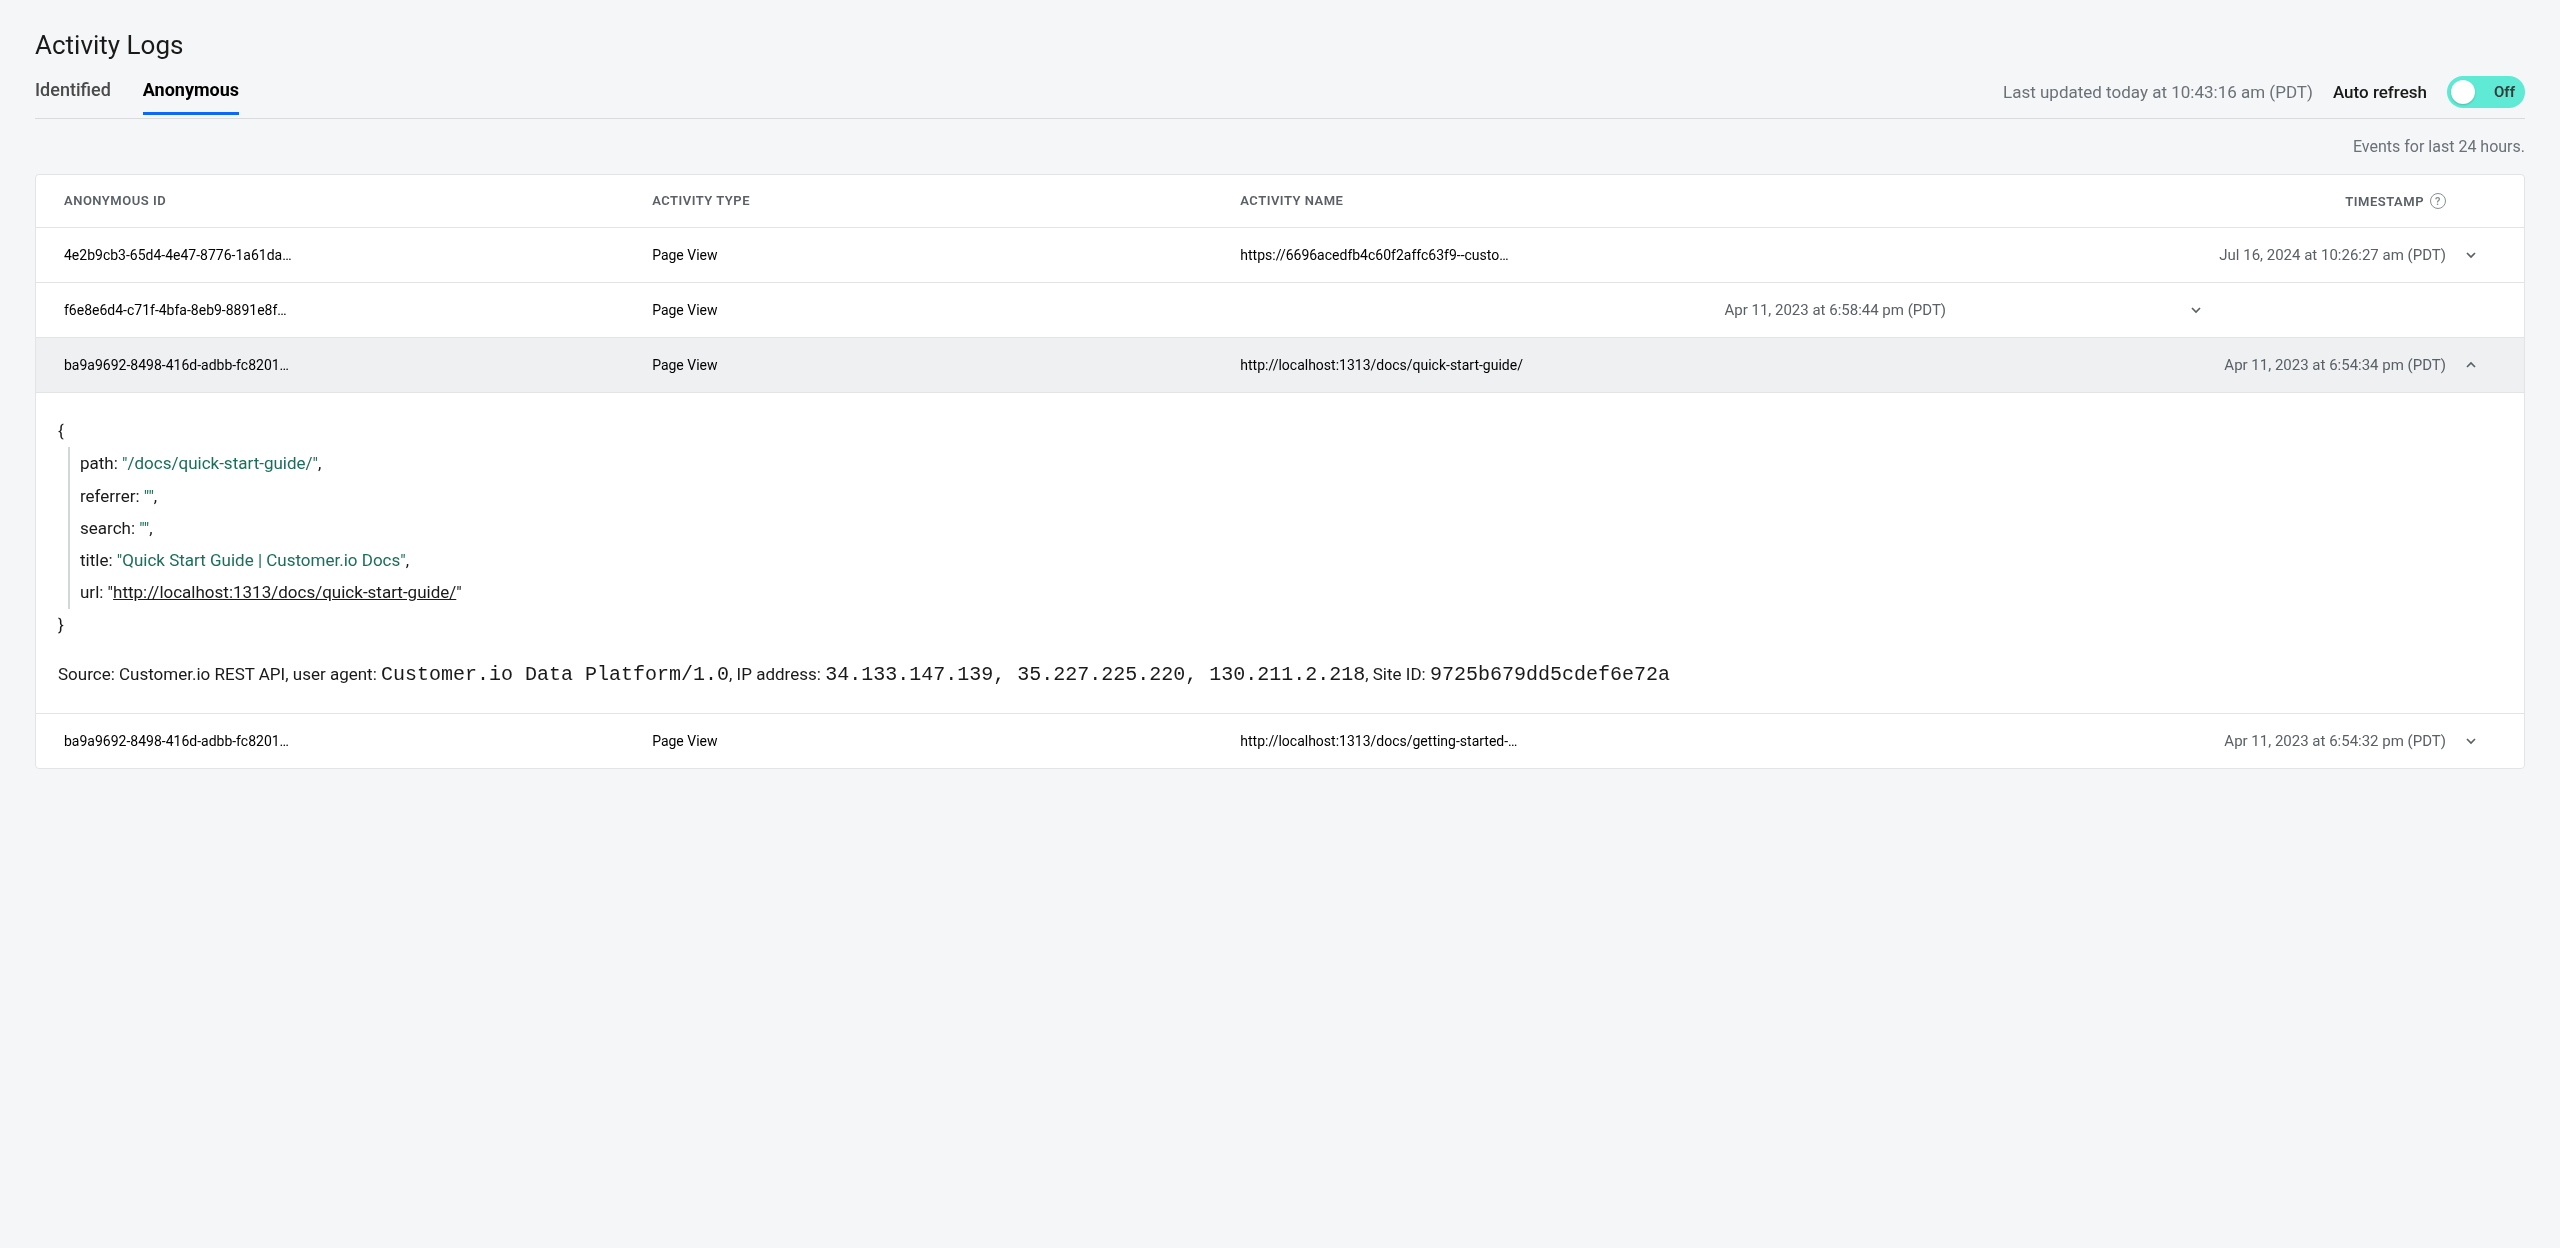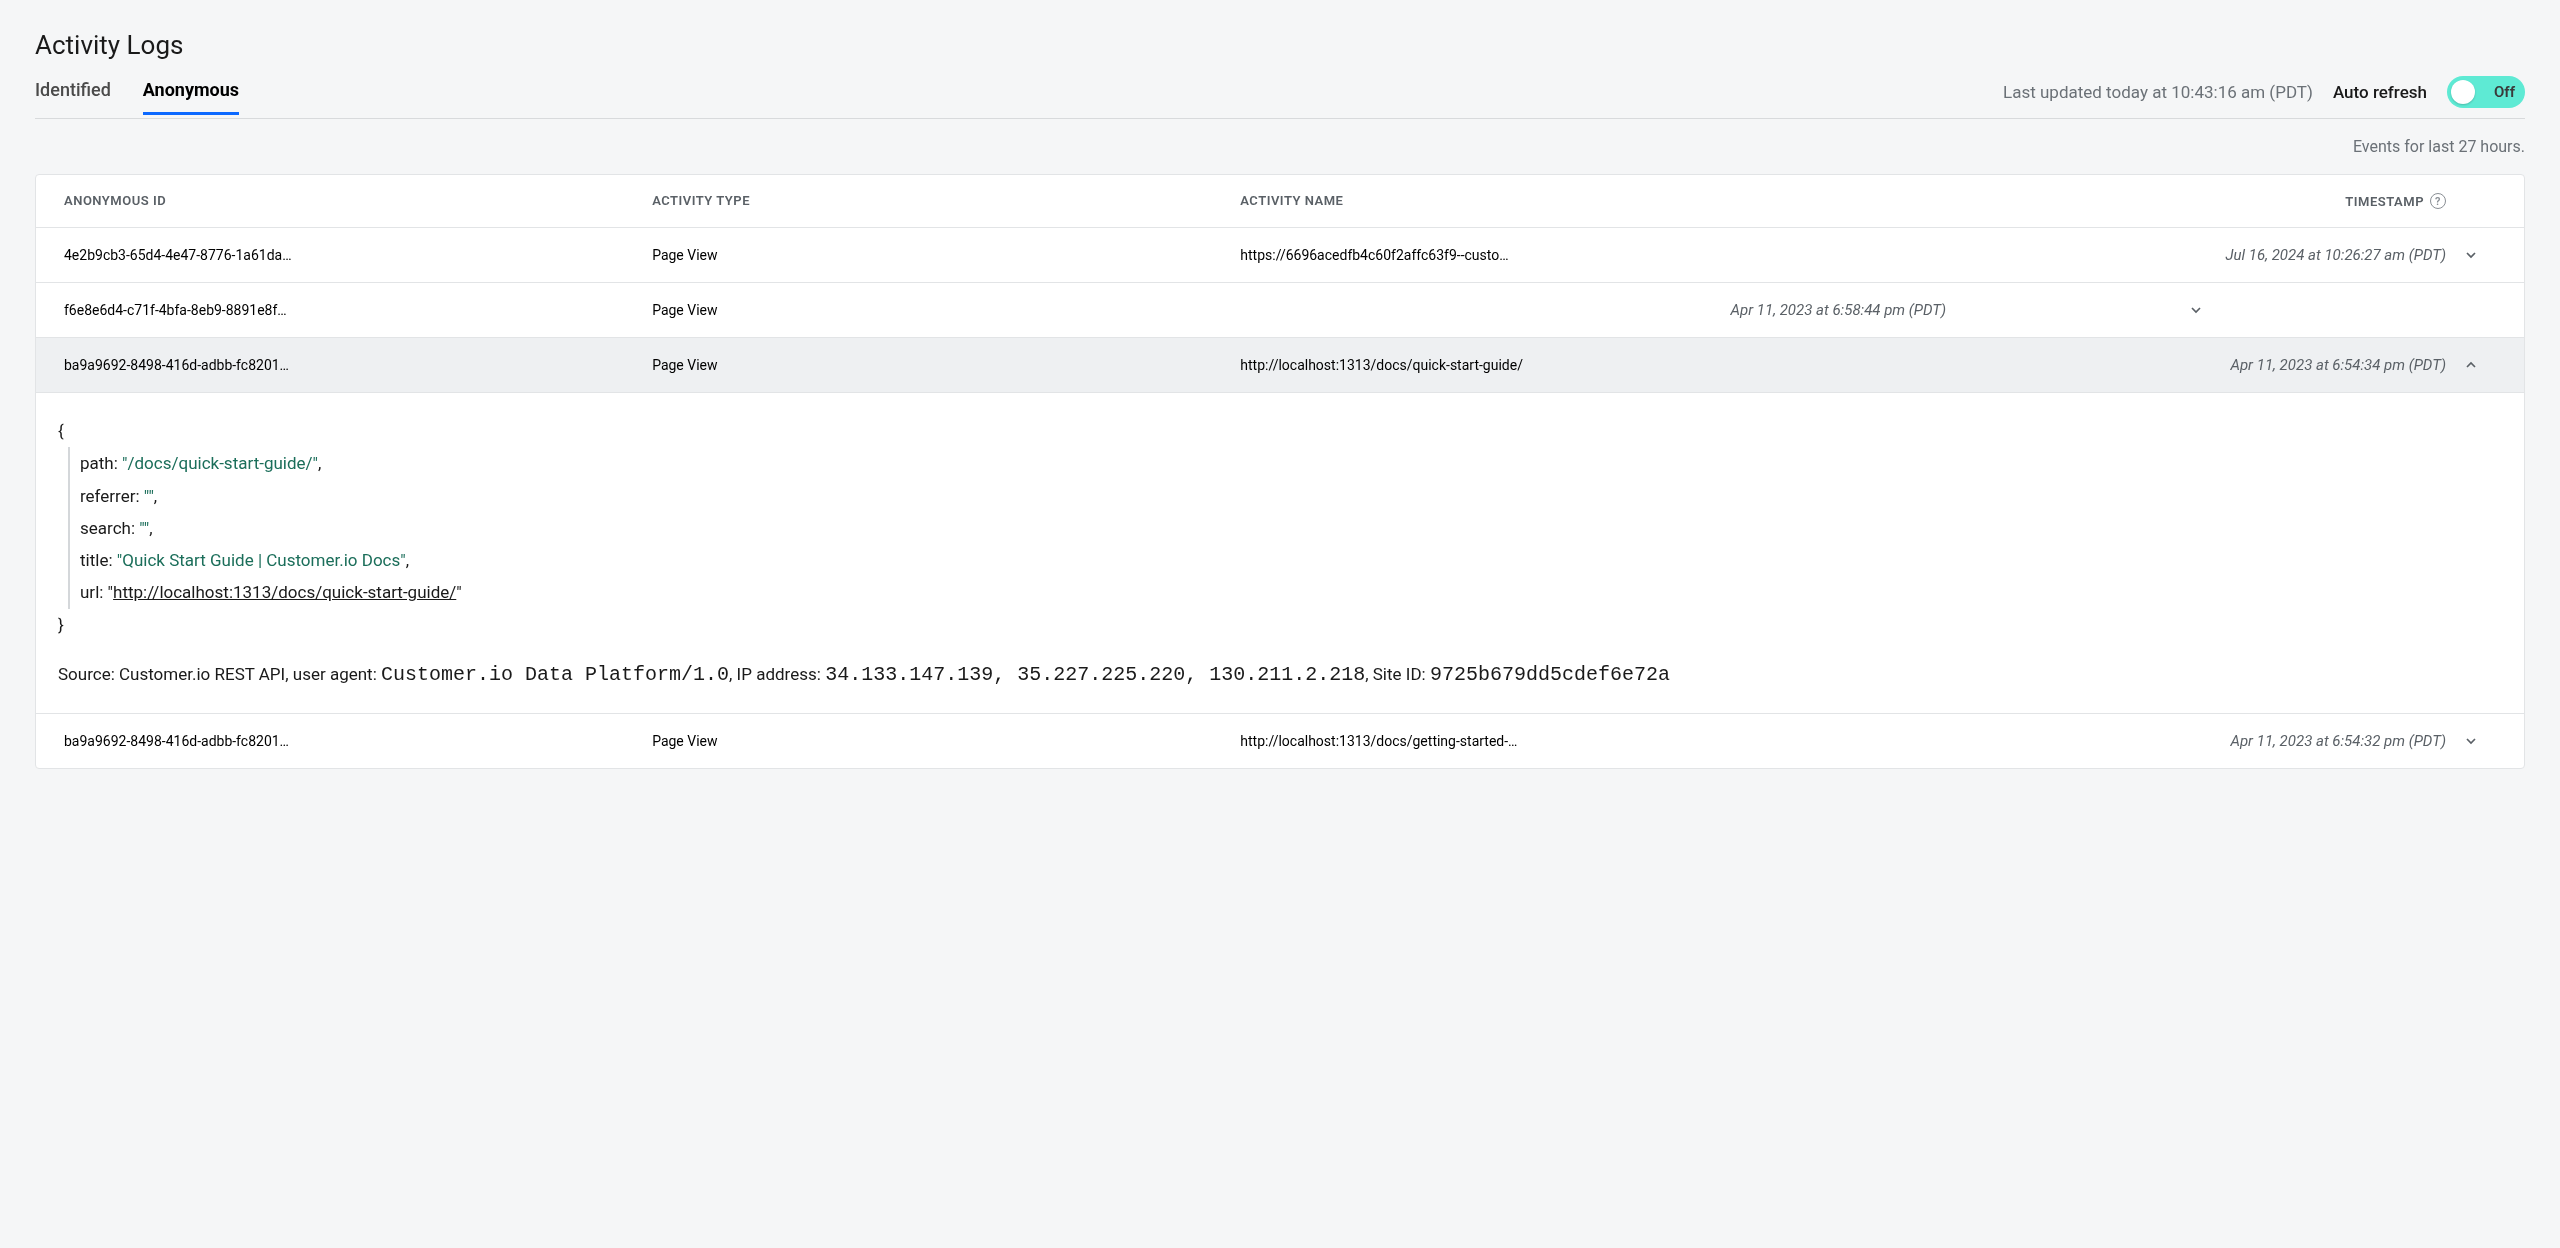--- a/index.html
+++ b/index.html
@@ -148,21 +148,20 @@
       overflow: hidden;
       text-overflow: ellipsis;
       white-space: nowrap;
       padding-right: 20px;
     }
     .td.timestamp {
       font-size: 15px;
       color: #5a6066;
       text-align: right;
       padding-right: 0;
-      font-style: italic;
     }
     .chevron {
       display: flex;
       justify-content: center;
       align-items: center;
       color: #5a6066;
     }
     .chevron svg {
       width: 16px;
       height: 16px;
@@ -221,21 +220,21 @@
   <div class="header-right">
     <span class="last-updated">Last updated today at 10:43:16 am (PDT)</span>
     <span class="auto-refresh-label">Auto refresh</span>
     <div class="toggle">
       <div class="toggle-thumb"></div>
       <span class="toggle-label">Off</span>
     </div>
   </div>
 </div>
 
-<div class="events-range">Events for last 27 hours.</div>
+<div class="events-range">Events for last 24 hours.</div>
 
 <div class="table">
   <div class="table-header">
     <div class="th">ANONYMOUS ID</div>
     <div class="th">ACTIVITY TYPE</div>
     <div class="th">ACTIVITY NAME</div>
     <div class="th right">
       <span>TIMESTAMP</span>
       <span class="help-icon">?</span>
     </div>

